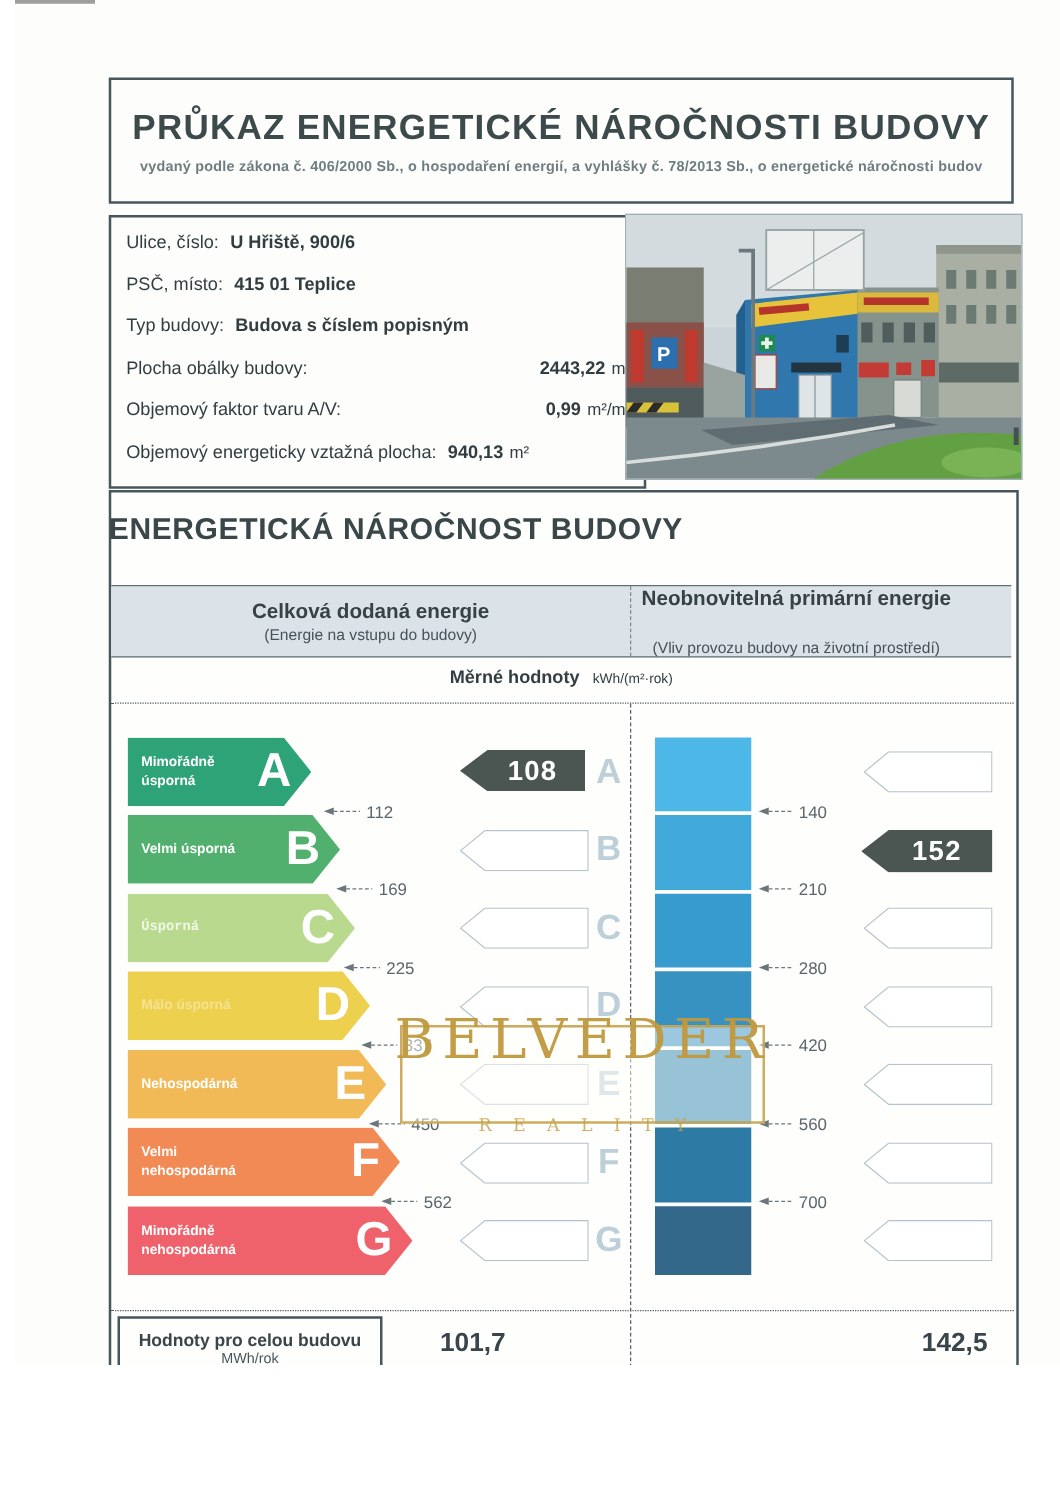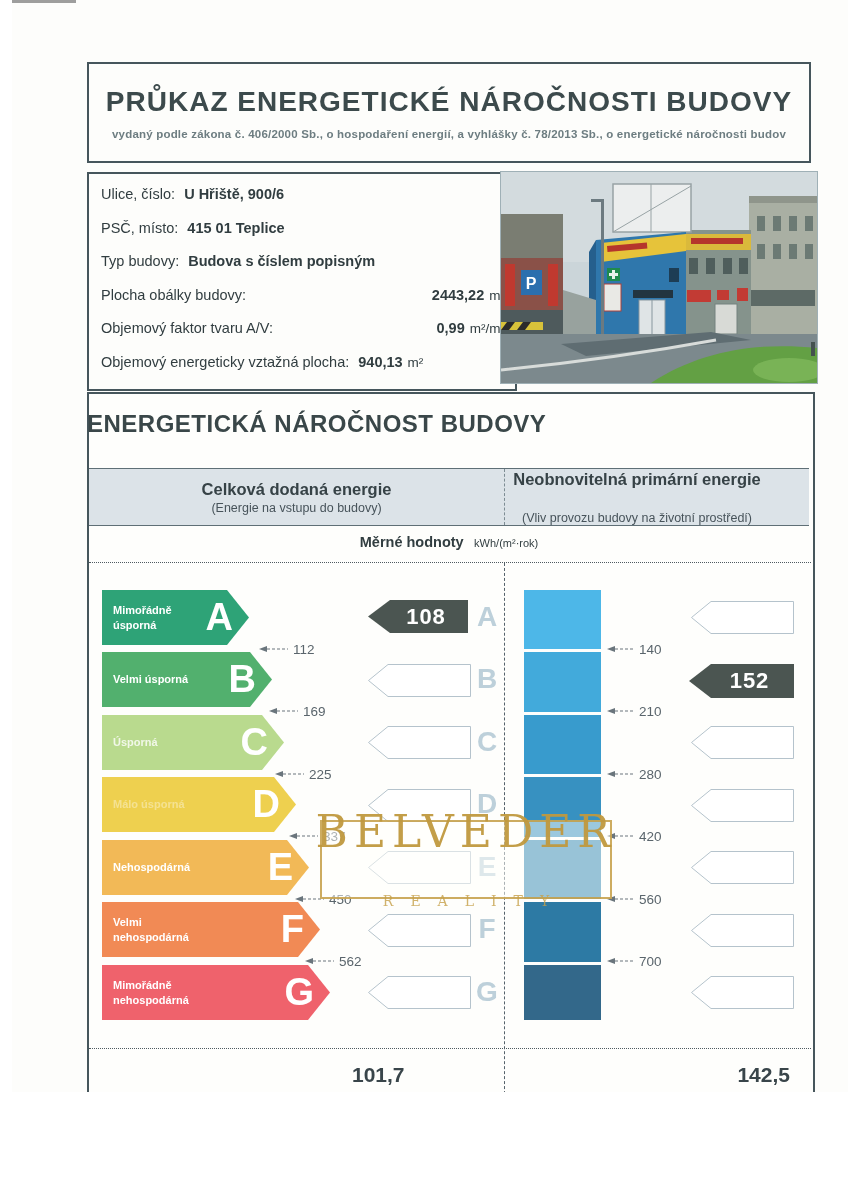--- a/index.html
+++ b/index.html
@@ -43,21 +43,21 @@
   .crow{display:flex;align-items:center;clip-path:polygon(0 0,calc(100% - 22px) 0,100% 50%,calc(100% - 22px) 100%,0 100%);height:55px;}
   .crow .clab{position:absolute;left:11px;width:102px;font-size:11px;font-weight:bold;color:#fff;line-height:1.3;}
   .crow .clet{position:absolute;right:16px;font-size:38px;font-weight:bold;color:#fff;line-height:55px;}
   .c0{left:90px;top:590px;width:147px;}
   .c1{left:90px;top:652px;width:170px;}
   .c2{left:90px;top:715px;width:182px;}
   .c3{left:90px;top:777px;width:194px;}
   .c4{left:90px;top:840px;width:207px;}
   .c5{left:90px;top:902px;width:218px;}
   .c6{left:90px;top:965px;width:228px;}
-  .c2 .clab{opacity:.8;}
+  .c2 .clab{opacity:.8;font-family:Liberation Mono, monospace;}
   .c3 .clab{opacity:.38;}
   
   .thr{display:flex;align-items:center;gap:5px;font-size:13.5px;color:#5a656c;height:18px;}
   .thr svg{display:block;}
   
   .varrow{display:flex;align-items:center;justify-content:center;padding-left:16px;box-sizing:border-box;
           clip-path:polygon(0 50%,22px 0,100% 0,100% 100%,22px 100%);
           color:#fff;font-size:22px;font-weight:bold;letter-spacing:1px;}
   .oarrow{display:block;}
   .fletter{width:34px;text-align:center;font-size:28px;font-weight:bold;color:#bdd0da;line-height:36px;}
@@ -384,20 +384,24 @@
       <polygon points="0.5,16.5 20,0.5 102.5,0.5 102.5,32.5 20,32.5" fill="#ffffff" stroke="#b5c3cc"></polygon>
     </svg>
   <svg class="abs oarrow" style="left:679px;top:914px" width="103" height="33" viewBox="0 0 103 33">
       <polygon points="0.5,16.5 20,0.5 102.5,0.5 102.5,32.5 20,32.5" fill="#ffffff" stroke="#b5c3cc"></polygon>
     </svg>
   <svg class="abs oarrow" style="left:679px;top:976px" width="103" height="33" viewBox="0 0 103 33">
       <polygon points="0.5,16.5 20,0.5 102.5,0.5 102.5,32.5 20,32.5" fill="#ffffff" stroke="#b5c3cc"></polygon>
     </svg>
 
   <div class="abs hr-dot2"></div>
+  <div class="abs tot-box">
+    <div class="tot-lab">Hodnoty pro celou budovu</div>
+    <div class="tot-unit">MWh/rok</div>
+  </div>
   <div class="abs tot-val tv1">101,7</div>
   <div class="abs tot-val tv2">142,5</div>
 
   <div class="abs teal-strip"></div>
 
   <div class="abs wmark">
     <div class="wm1">BELVEDER</div>
     <div class="wm2">REALITY</div>
   </div>
 </div>

